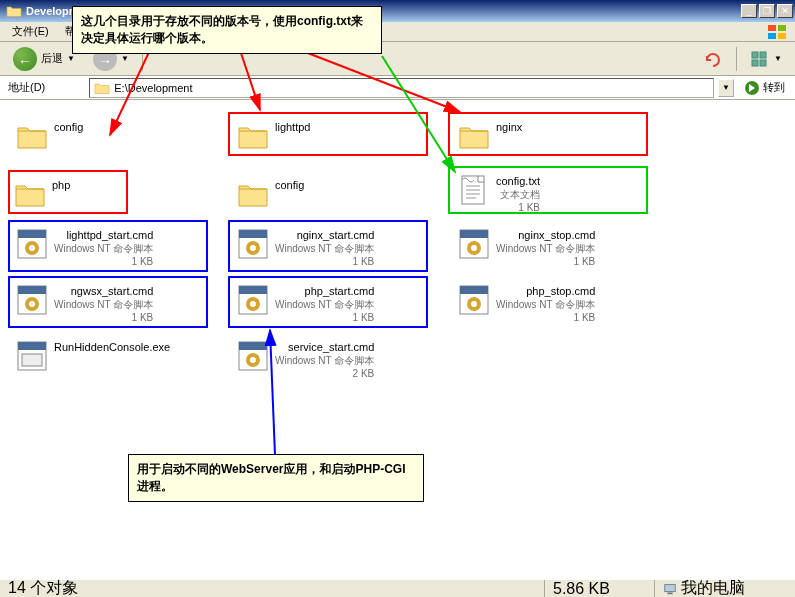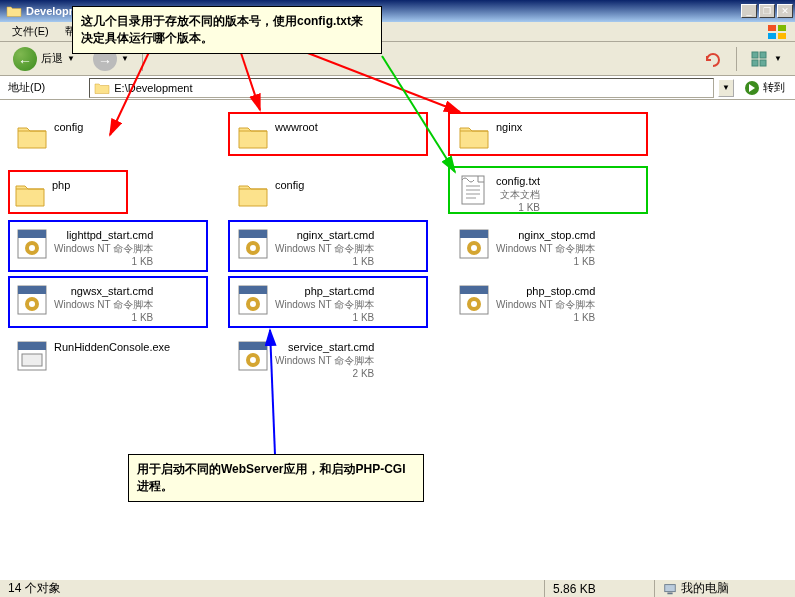--- a/index.html
+++ b/index.html
@@ -37,21 +37,21 @@
 .item-meta { color: #6d6d6d; font-size: 10px; }
 
 .folder-icon { fill: #fce28c; stroke: #d4a531; stroke-width: 1; }
 
 .annotation { position: absolute; background: #ffffe1; border: 1px solid #000; padding: 6px 8px; font-size: 12px; font-weight: bold; z-index: 100; line-height: 1.4; }
 .highlight-box { position: absolute; pointer-events: none; z-index: 50; }
 .hl-red { border: 2px solid #ff0000; }
 .hl-blue { border: 2px solid #0000ff; }
 .hl-green { border: 2px solid #00cc00; }
 
-.statusbar { position: absolute; bottom: 0; left: 0; right: 0; height: 18px; background: #ece9d8; border-top: 1px solid #fff; display: flex; align-items: center; font-size: 12px; }
+.statusbar { position: absolute; bottom: 0; left: 0; right: 0; height: 18px; background: #ece9d8; border-top: 1px solid #fff; display: flex; align-items: center; font-size: 16px; }
 .status-pane { padding: 0 8px; border-right: 1px solid #aca899; height: 100%; display: flex; align-items: center; }
 .status-pane.flex { flex: 1; }
 
 svg.arrow { position: absolute; z-index: 60; pointer-events: none; }
 </style>
 </head>
 <body>
 
 <div class="titlebar">
   <svg class="titlebar-icon" viewBox="0 0 32 32">
@@ -163,21 +163,21 @@
       </svg>
     <div class="item-text">
         <span class="item-name">config</span>
       </div>
   </div>
   <div class="item" style="top:18px;left:235px">
     <svg class="item-icon" viewBox="0 0 32 32">
         <use href="#folder"></use>
       </svg>
     <div class="item-text">
-        <span class="item-name">wwwroot</span>
+        <span class="item-name">lighttpd</span>
       </div>
   </div>
   <div class="item" style="top:18px;left:456px">
     <svg class="item-icon" viewBox="0 0 32 32">
         <use href="#folder"></use>
       </svg>
     <div class="item-text">
         <span class="item-name">nginx</span>
       </div>
   </div>

